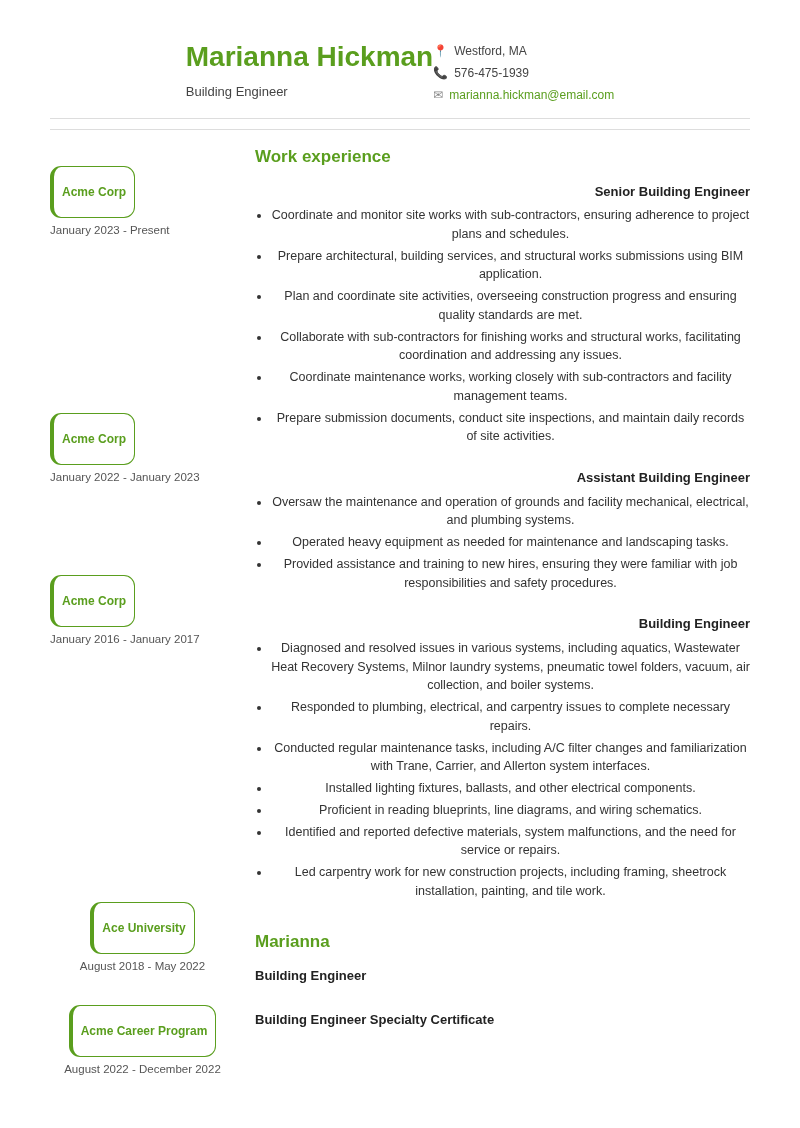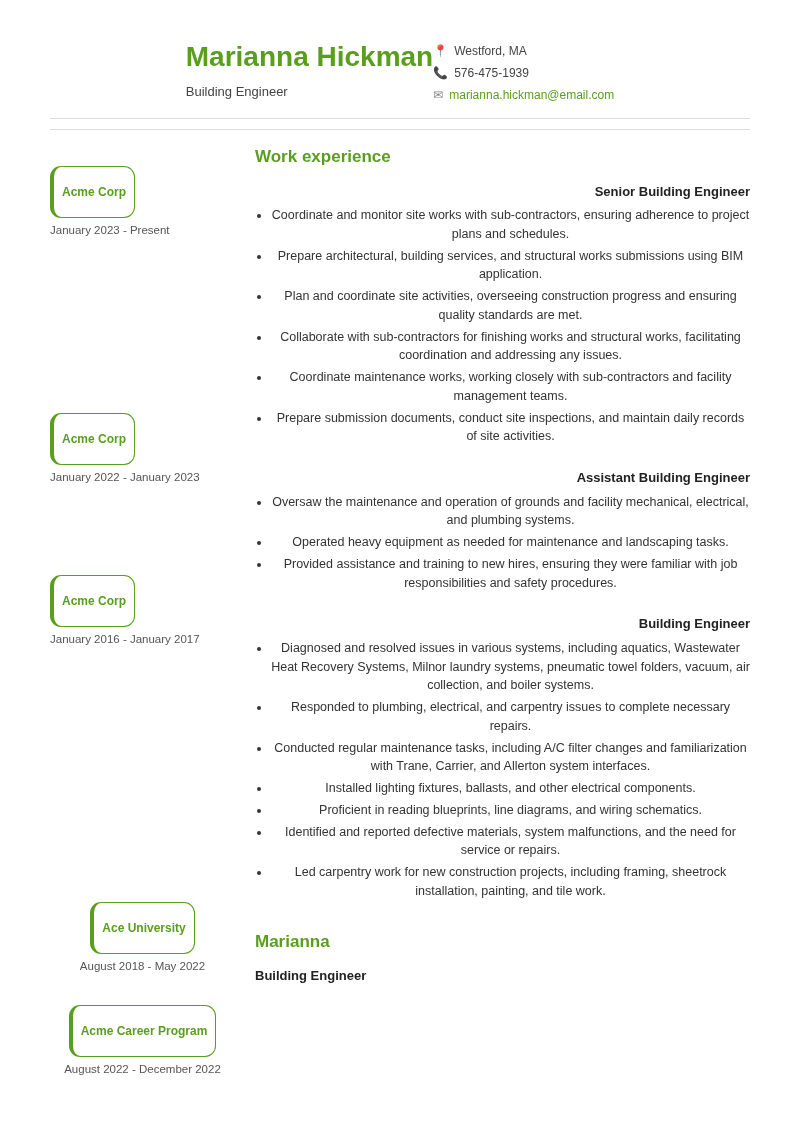--- a/index.html
+++ b/index.html
@@ -239,17 +239,20 @@
           <li>Identified and reported defective materials, system malfunctions, and the need for service or repairs.</li>
           <li>Led carpentry work for new construction projects, including framing, sheetrock installation, painting, and tile work.</li>
         </ul>
       </div>
 
       <div class="section-gap">
         <div class="section-title">Marianna</div>
         <div class="edu-entry">
           <div class="edu-degree">Building Engineer</div>
         </div>
+        <div class="edu-entry" style="margin-top: 24px;">
+          <div class="edu-degree">Building Engineer Specialty Certificate</div>
+        </div>
       </div>
 
     </div>
   </div>
 </div>
 
 </body></html>

